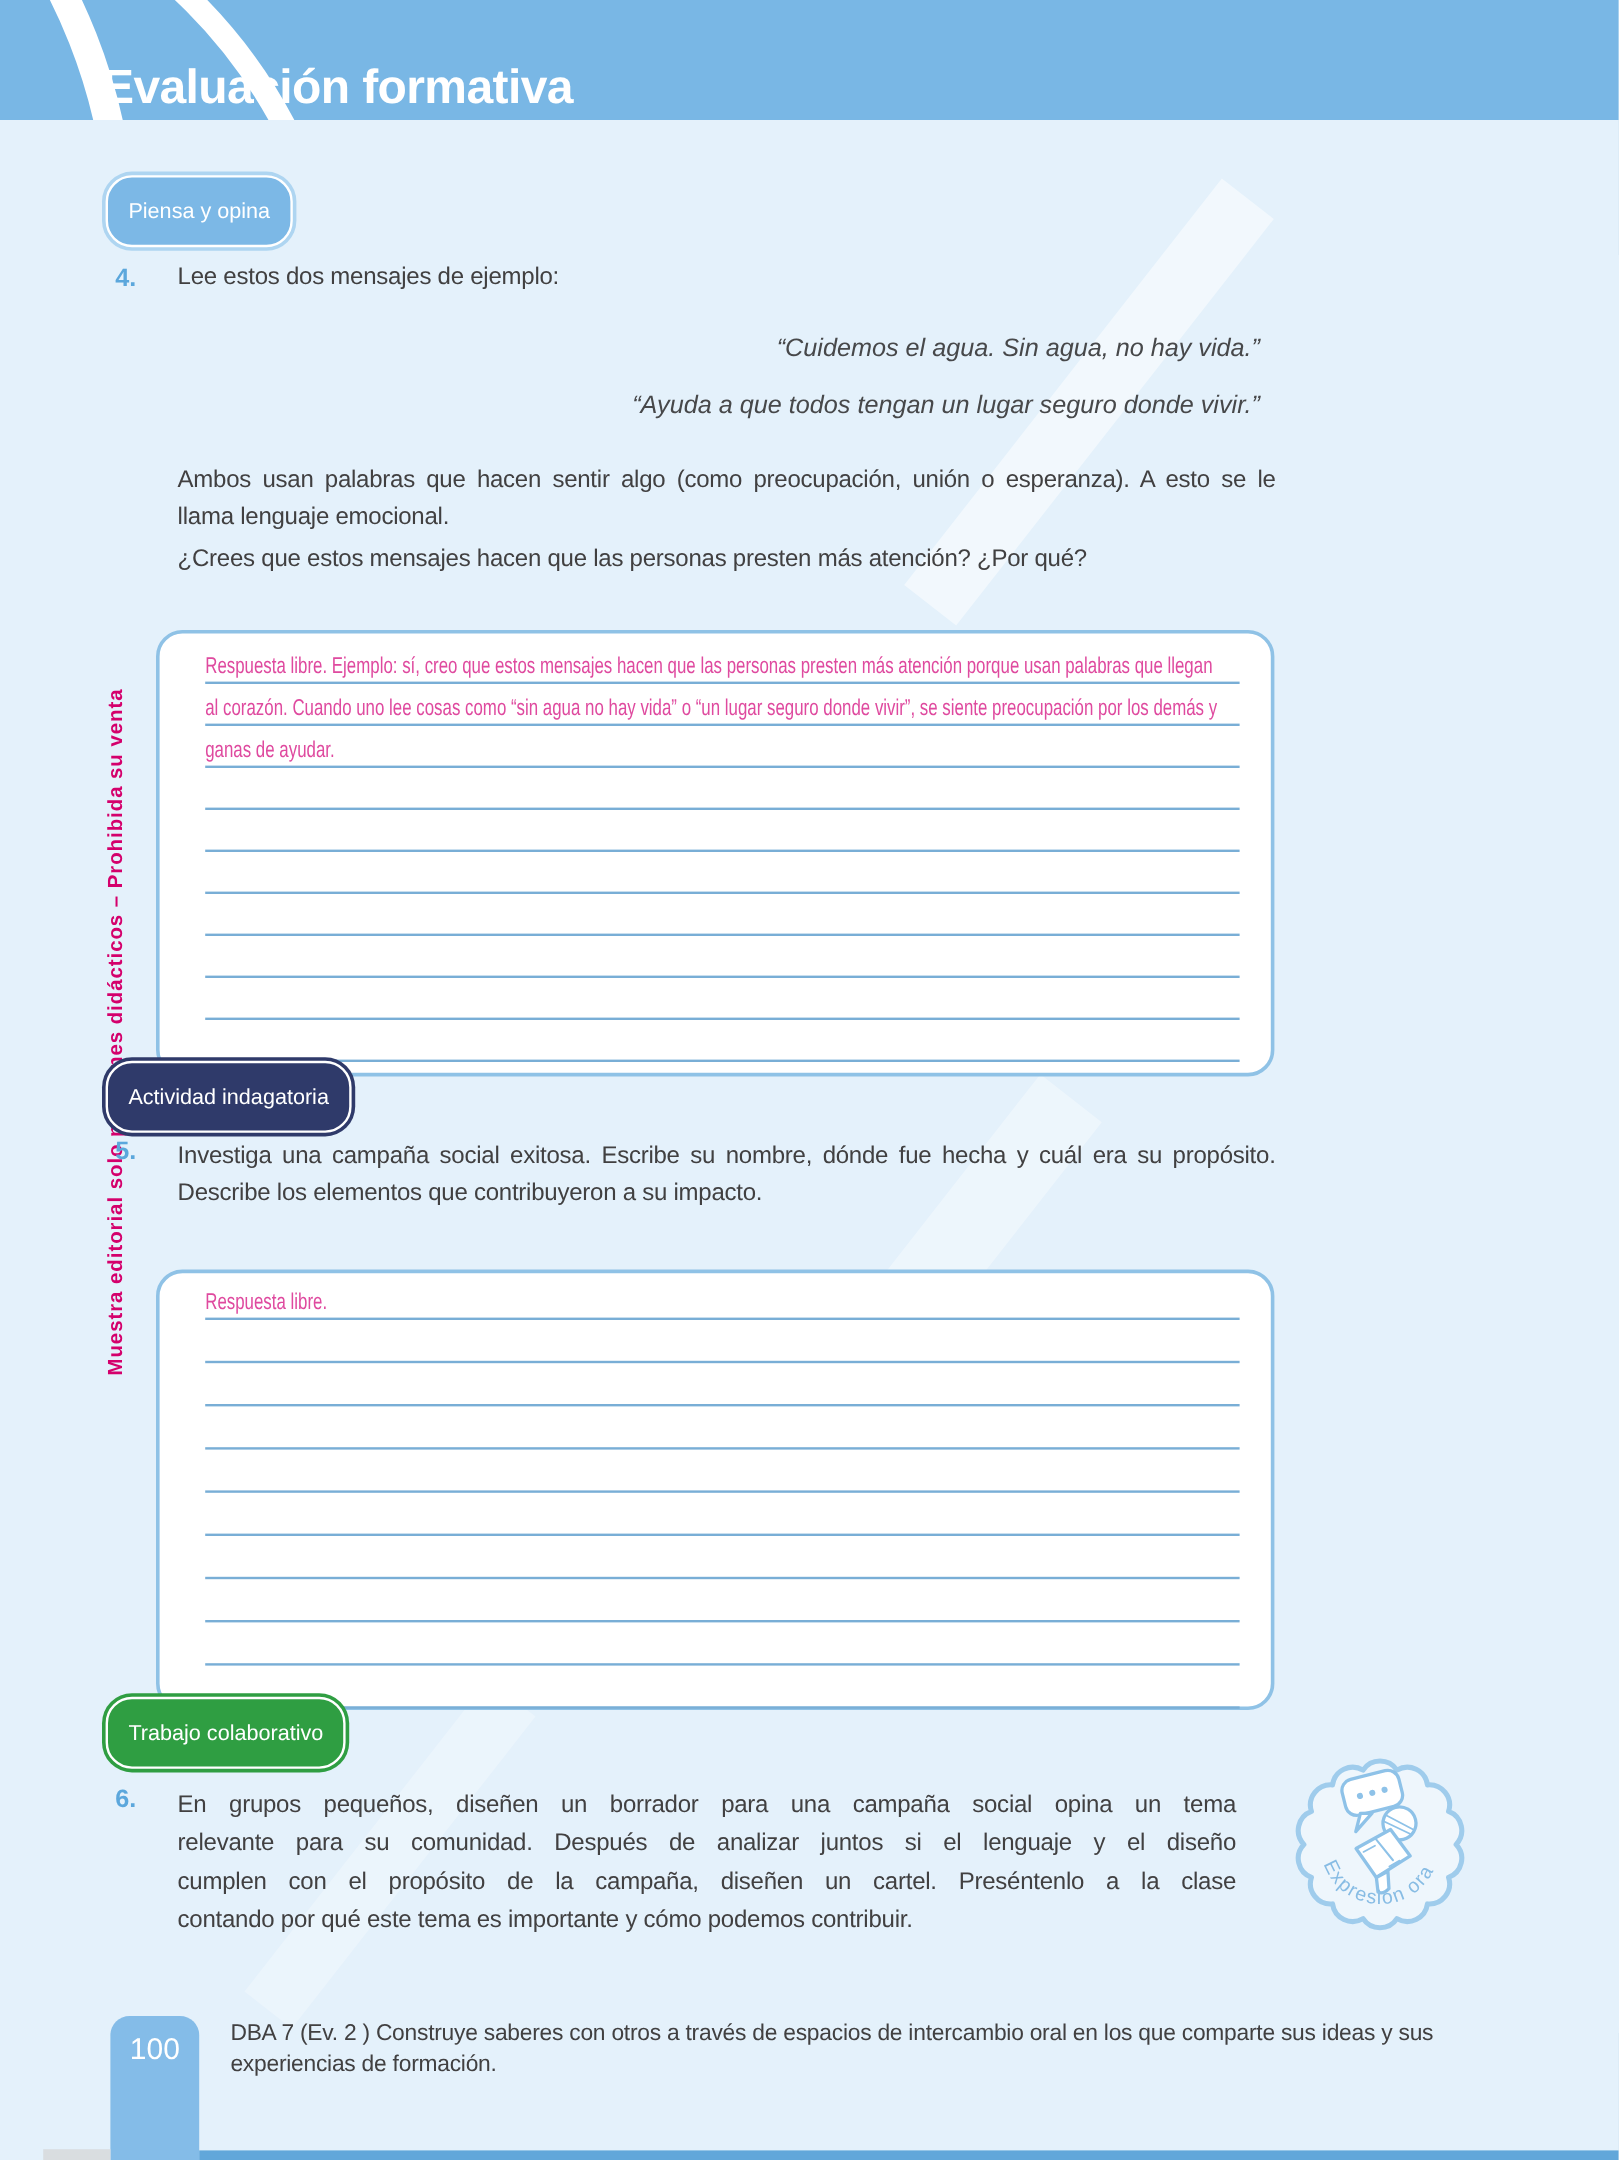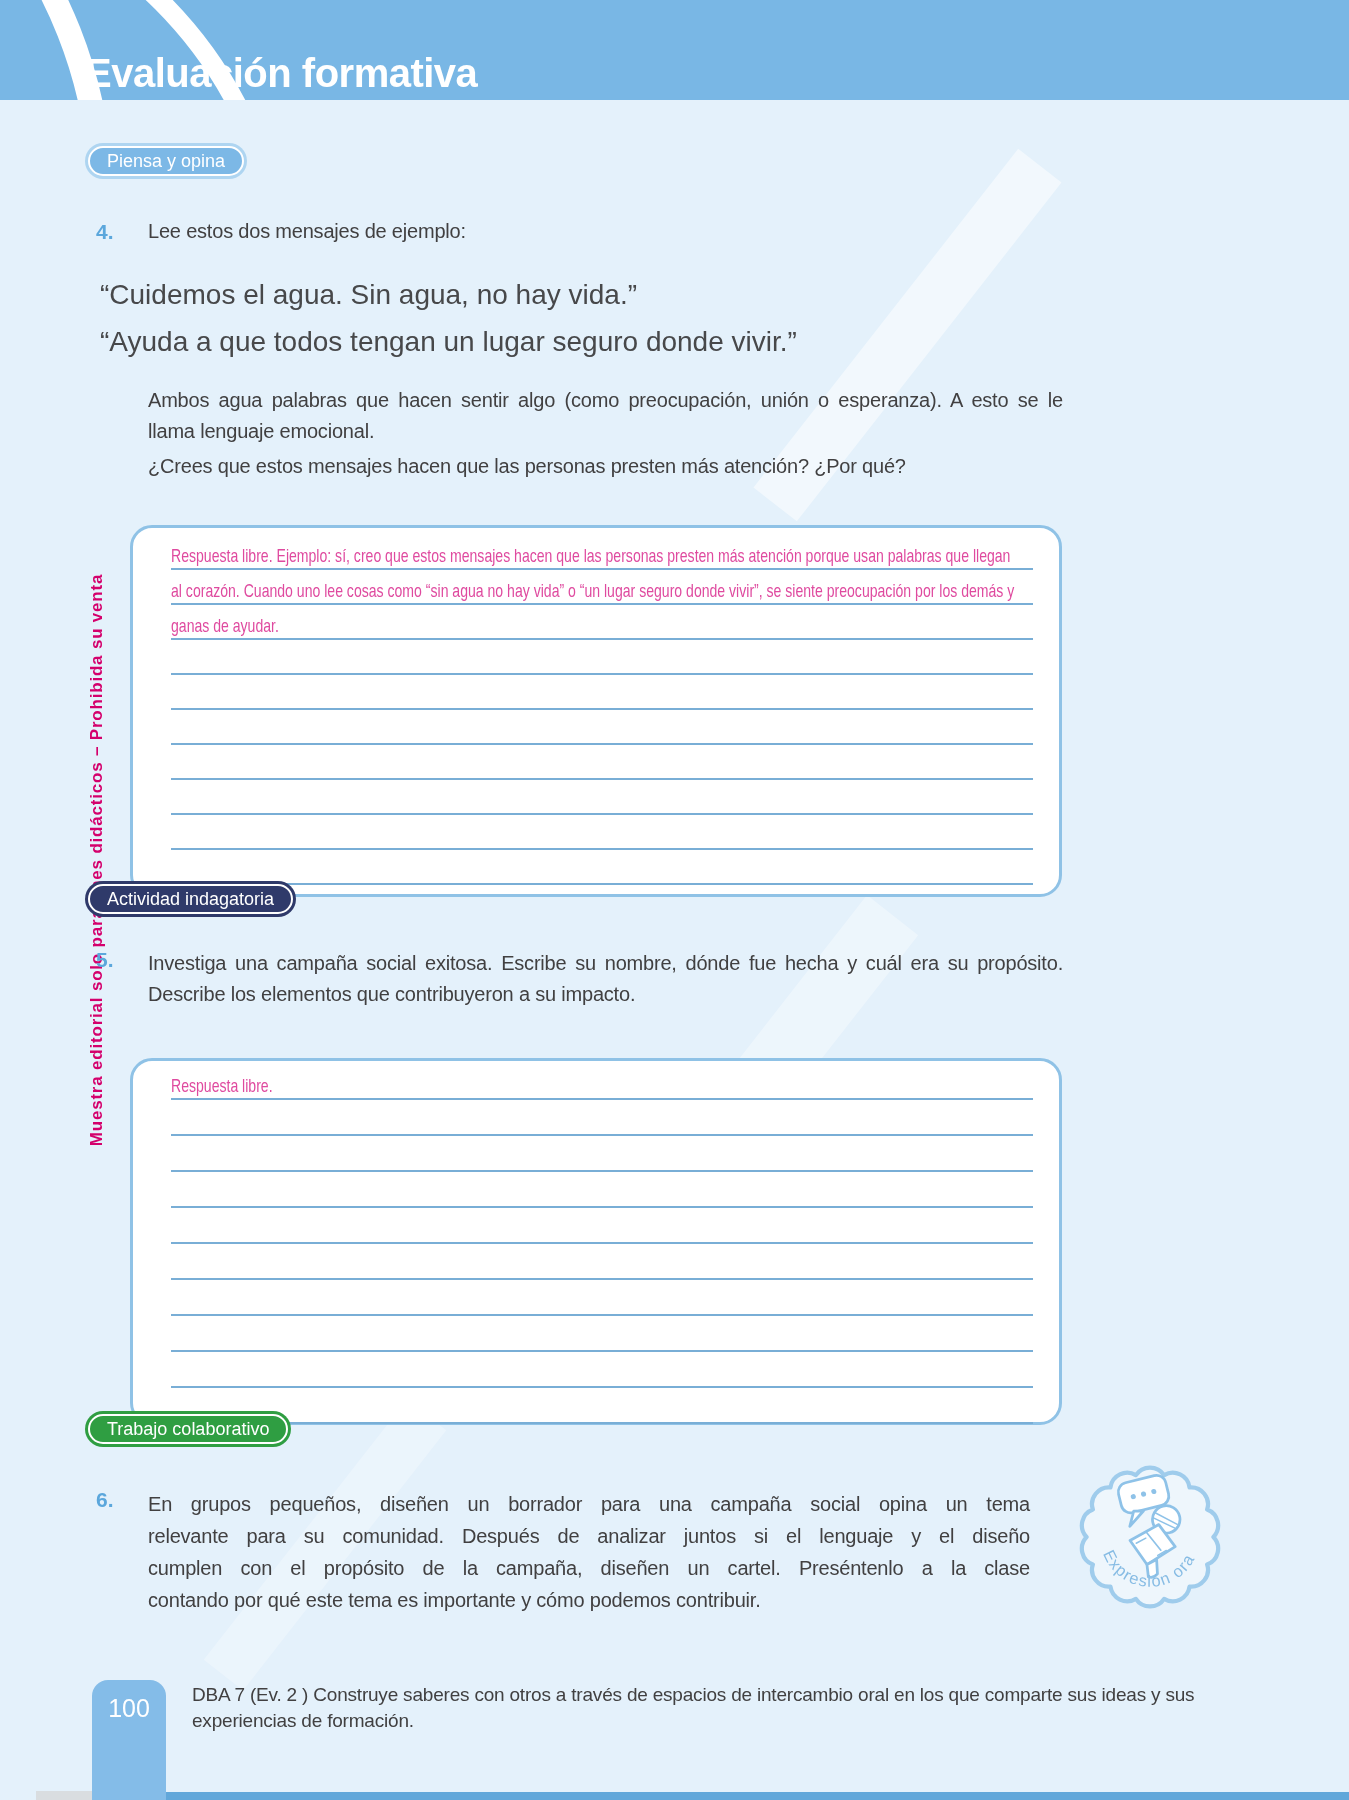--- a/index.html
+++ b/index.html
@@ -9,28 +9,28 @@
   .wm{position:absolute;background:rgba(255,255,255,0.5);pointer-events:none;}
   .wm1{left:880px;top:120px;width:55px;height:430px;transform:rotate(38deg);}
   .wm2{left:700px;top:860px;width:65px;height:520px;transform:rotate(38deg);opacity:.7;}
   .wm3{left:300px;top:1380px;width:50px;height:330px;transform:rotate(38deg);opacity:.55;}
   
   .header{position:absolute;left:0;top:0;width:1349px;height:100px;background:#79b7e5;}
   .header svg{position:absolute;left:0;top:0;}
   .title{position:absolute;left:85px;bottom:4px;font-size:40px;font-weight:bold;color:#ffffff;letter-spacing:-0.5px;}
   
   .badge{position:absolute;border-radius:22px;color:#fff;font-size:18px;line-height:1;
-         padding:4px 17px;border:2px solid #fff;white-space:nowrap;}
+         padding:19px 17px;border:2px solid #fff;white-space:nowrap;}
   .badge.blue{left:88px;top:146px;background:#7cb8e6;box-shadow:0 0 0 3px #aed5f1;}
   .badge.navy{left:88px;top:884px;background:#2f3a6a;box-shadow:0 0 0 3px #2f3a6a;}
   .badge.green{left:88px;top:1414px;background:#2f9e42;box-shadow:0 0 0 3px #2f9e42;}
   
   .qnum{position:absolute;color:#5ba7dc;font-weight:bold;font-size:21px;}
   .txt{position:absolute;font-size:20px;letter-spacing:-0.2px;color:#414041;}
-  .quote{position:absolute;left:100px;width:950px;text-align:left;font-size:28px;color:#47484a;}
+  .quote{position:absolute;left:100px;width:950px;text-align:right;font-style:italic;font-size:21px;color:#47484a;}
   .jline{text-align:justify;text-align-last:justify;}
   .jline.last{text-align-last:auto;}
   
   .abox{position:absolute;left:130px;width:932px;background:#ffffff;border:3px solid #8fc2e6;
         border-radius:22px;box-sizing:border-box;margin-top:33px;}
   .rule-row{margin:0 26px 0 38px;border-bottom:2px solid #79aed6;display:flex;align-items:flex-end;height:33px;}
   .rule-row.h40{height:40px;} .rule-row.h37{height:37px;} .rule-row.h34{height:34px;}
   .ans{color:#df4a9f;font-size:19px;line-height:1;white-space:nowrap;
        transform:scaleX(0.74);transform-origin:0 100%;padding-bottom:3px;}
   
@@ -68,21 +68,21 @@
 
   <div class="badge blue">Piensa y opina</div>
 
   <span class="qnum" style="left:96px;top:220px;">4.</span>
   <div class="txt" style="left:148px;top:220px;width:915px;">Lee estos dos mensajes de ejemplo:</div>
 
   <div class="quote" style="top:279px;">“Cuidemos el agua. Sin agua, no hay vida.”</div>
   <div class="quote" style="top:326px;">“Ayuda a que todos tengan un lugar seguro donde vivir.”</div>
 
   <div class="txt" style="left:148px;top:385px;width:915px;line-height:31px;">
-    <div class="jline">Ambos agua palabras que hacen sentir algo (como preocupación, unión o esperanza). A esto se le</div>
+    <div class="jline">Ambos usan palabras que hacen sentir algo (como preocupación, unión o esperanza). A esto se le</div>
     <div class="jline last">llama lenguaje emocional.</div>
   </div>
 
   <div class="txt" style="left:148px;top:455px;width:915px;">¿Crees que estos mensajes hacen que las personas presten más atención? ¿Por qué?</div>
 
   <div class="abox" style="top:492px;height:372px;">
     <div class="rule-row h40">
       <span class="ans">Respuesta libre. Ejemplo: sí, creo que estos mensajes hacen que las personas presten más atención porque usan palabras que llegan</span>
     </div>
     <div class="rule-row">

